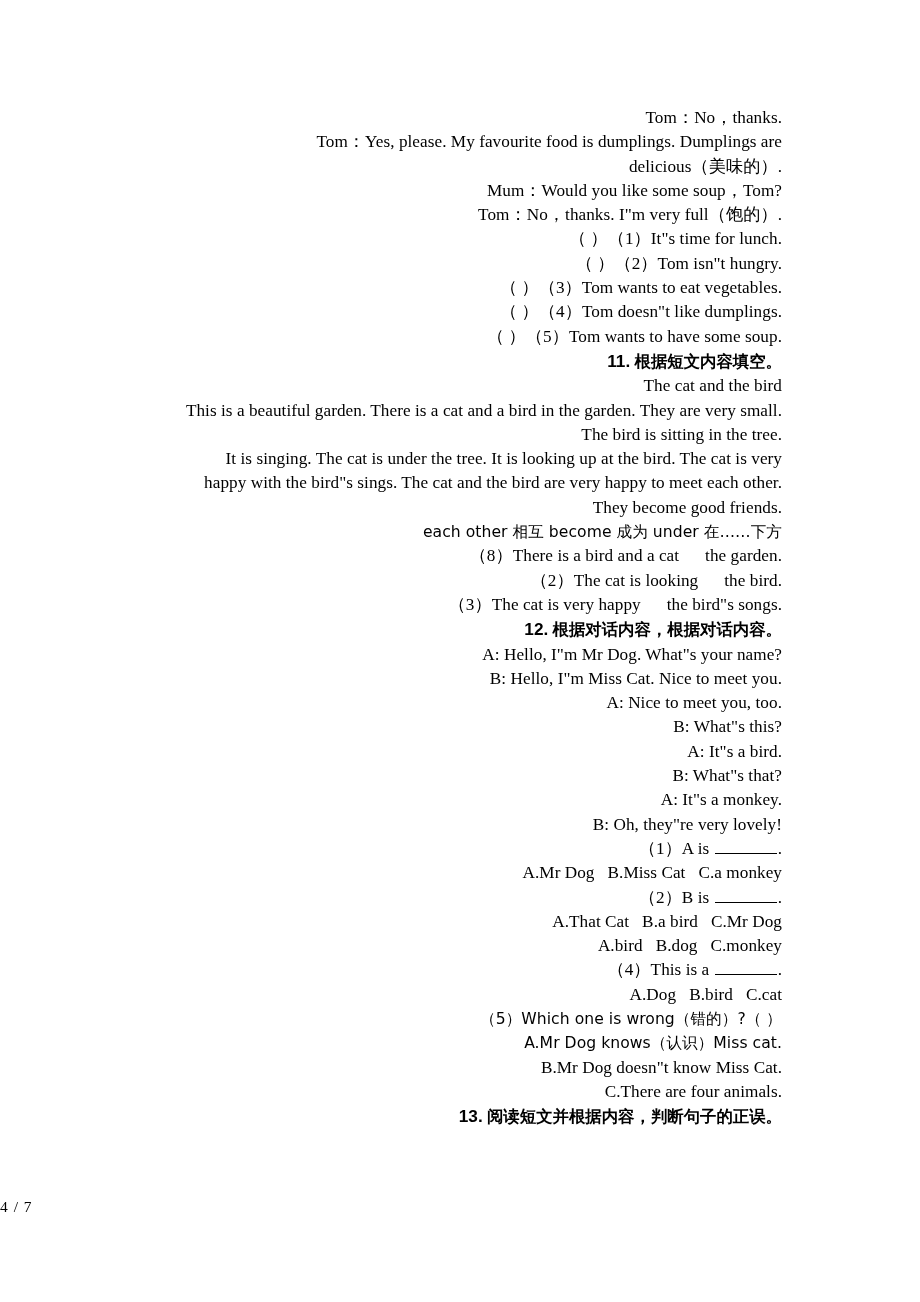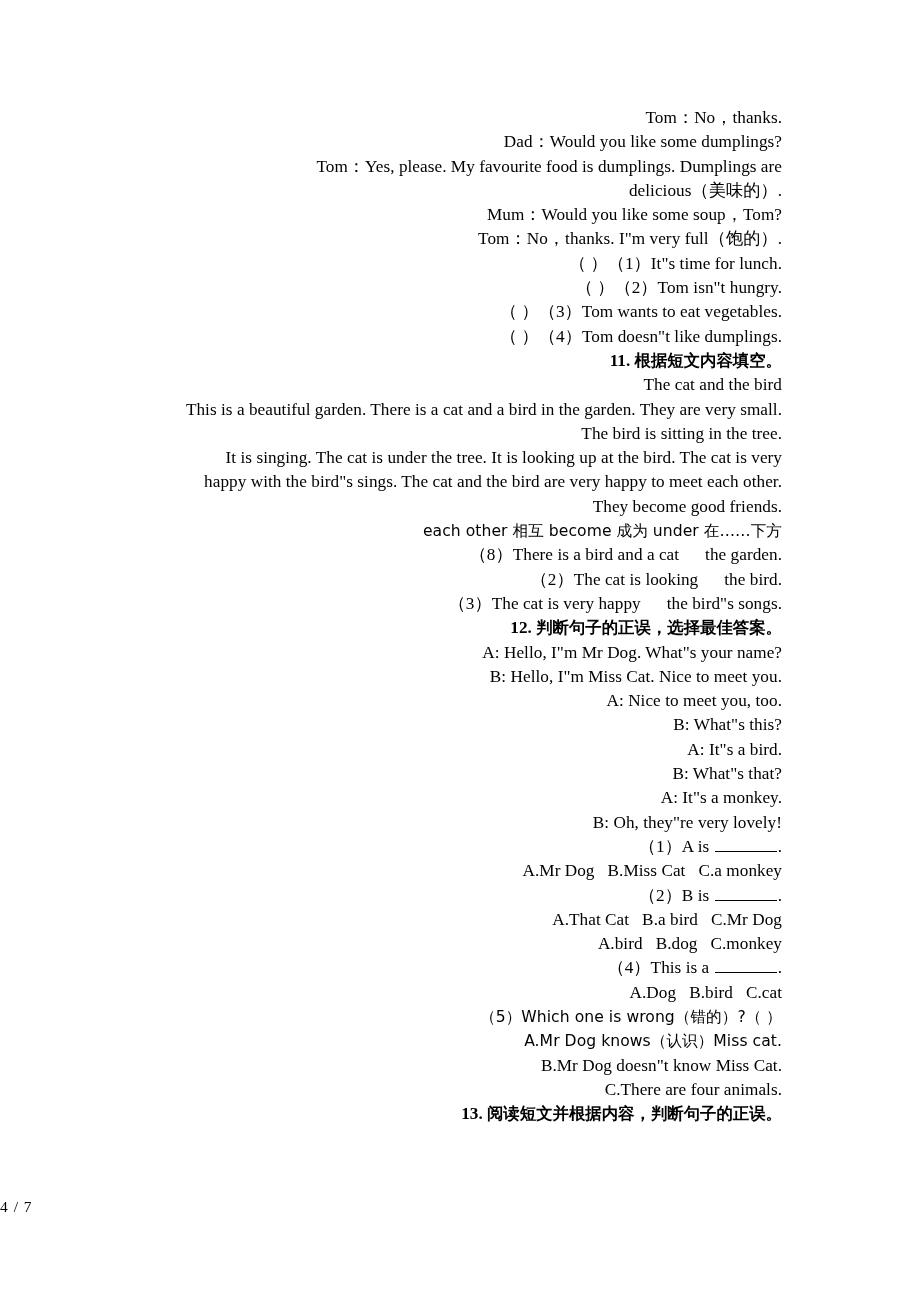--- a/index.html
+++ b/index.html
@@ -41,21 +41,21 @@
   .ln.full {
     text-align: right;
   }
   .heading {
     text-align: right;
     font-weight: bold;
     font-size: 17.2px;
     line-height: 24.3px;
   }
   .heading .num {
-    font-family: Liberation Serif, serif;
+    font-family: Liberation Sans, sans-serif;
     font-weight: bold;
   }
   .heading .cn {
     font-family: "DejaVu Sans", "Liberation Sans", sans-serif;
     font-weight: bold;
     font-size: 16.4px;
   }
   .cn {
     font-family: "DejaVu Sans", "Liberation Sans", sans-serif;
     font-size: 15.6px;
@@ -83,44 +83,44 @@
     letter-spacing: 1px;
   }
 </style>
 </head>
 <body>
 
 <div id="page">
   <div id="content">
 
     <div class="ln">Tom：No，thanks.</div>
-    <div class="ln">Dad：Would you like some dumplings?</div>
     <div class="ln full">Tom：Yes, please. My favourite food is dumplings. Dumplings are</div>
     <div class="ln">delicious（美味的）.</div>
     <div class="ln">Mum：Would you like some soup，Tom?</div>
     <div class="ln">Tom：No，thanks. I"m very full（饱的）.</div>
 
     <div class="ln">（ ）（1）It"s time for lunch.</div>
     <div class="ln">（ ）（2）Tom isn"t hungry.</div>
     <div class="ln">（ ）（3）Tom wants to eat vegetables.</div>
     <div class="ln">（ ）（4）Tom doesn"t like dumplings.</div>
+    <div class="ln">（ ）（5）Tom wants to have some soup.</div>
 
     <div class="heading"><span class="num">11.</span> <span class="cn">根据短文内容填空。</span></div>
     <div class="ln">The cat and the bird</div>
     <div class="ln full">This is a beautiful garden. There is a cat and a bird in the garden. They are very small.</div>
     <div class="ln">The bird is sitting in the tree.</div>
     <div class="ln full">It is singing. The cat is under the tree. It is looking up at the bird. The cat is very</div>
     <div class="ln full">happy with the bird"s sings. The cat and the bird are very happy to meet each other.</div>
     <div class="ln">They become good friends.</div>
     <div class="ln"><span class="cn">each other 相互 become 成为 under 在……下方</span></div>
     <div class="ln"><span>（8）There is a bird and a cat</span><span class="gap"></span><span>the garden.</span></div>
     <div class="ln"><span>（2）The cat is looking</span><span class="gap"></span><span>the bird.</span></div>
     <div class="ln"><span>（3）The cat is very happy</span><span class="gap"></span><span>the bird"s songs.</span></div>
 
-    <div class="heading"><span class="num">12.</span> <span class="cn">判断句子的正误，选择最佳答案。</span></div>
+    <div class="heading"><span class="num">12.</span> <span class="cn">根据对话内容，根据对话内容。</span></div>
     <div class="ln">A: Hello, I"m Mr Dog. What"s your name?</div>
     <div class="ln">B: Hello, I"m Miss Cat. Nice to meet you.</div>
     <div class="ln">A: Nice to meet you, too.</div>
     <div class="ln">B: What"s this?</div>
     <div class="ln">A: It"s a bird.</div>
     <div class="ln">B: What"s that?</div>
     <div class="ln">A: It"s a monkey.</div>
     <div class="ln">B: Oh, they"re very lovely!</div>
 
     <div class="ln"><span>（1）A is </span><span class="blank"></span><span>.</span></div>

